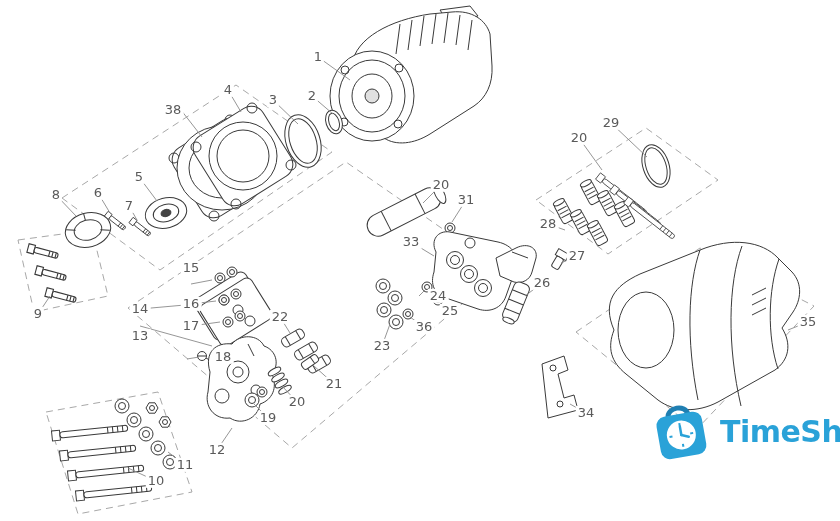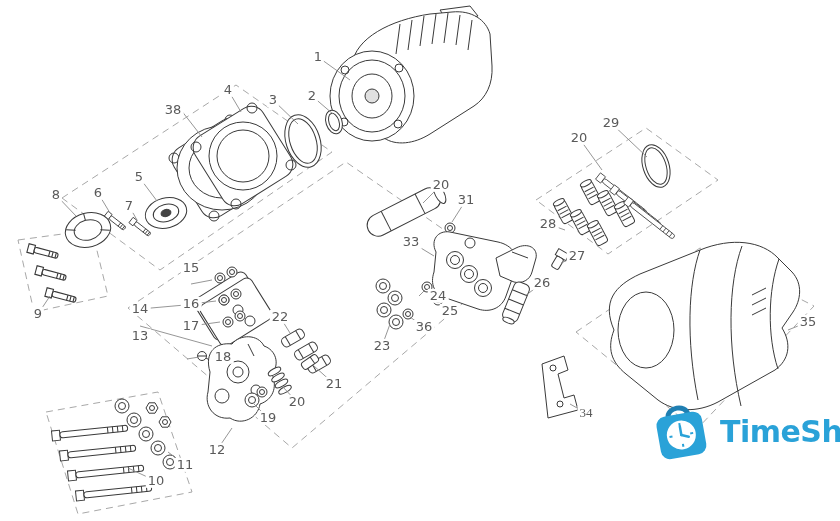--- a/index.html
+++ b/index.html
@@ -378,21 +378,21 @@
       <div class="callout" style="left: 382px; top: 346px;">23</div>
       <div class="callout" style="left: 419px; top: 296px; margin-left: 19px;">24</div>
       <div class="callout" style="left: 450px; top: 311px;">25</div>
       <div class="callout" style="left: 542px; top: 283px;">26</div>
       <div class="callout" style="left: 577px; top: 256px;">27</div>
       <div class="callout" style="left: 548px; top: 224px;">28</div>
       <div class="callout" style="left: 611px; top: 123px;">29</div>
       <div class="callout" style="left: 579px; top: 138px;">20</div>
       <div class="callout" style="left: 466px; top: 200px;">31</div>
       <div class="callout" style="left: 411px; top: 242px;">33</div>
-      <div class="callout" style="left: 586px; top: 413px; font-family: Liberation Serif, serif;">34</div>
+      <div class="callout" style="left: 586px; top: 413px;">34</div>
       <div class="callout" style="left: 808px; top: 322px;">35</div>
       <div class="callout" style="left: 424px; top: 327px;">36</div>
       <div class="callout" style="left: 441px; top: 185px;">20</div>
       <div class="callout" style="left: 173px; top: 110px; text-align: center;">38</div>
     </div>
 
 <div class="logo">
   <svg width="66" height="62" viewBox="0 0 66 62">
     <g transform="rotate(-10 31 33)">
       <path d="M21,16 C21,5 41,5 41,16" stroke="#1f7fb2" stroke-width="5" fill="none"></path>

